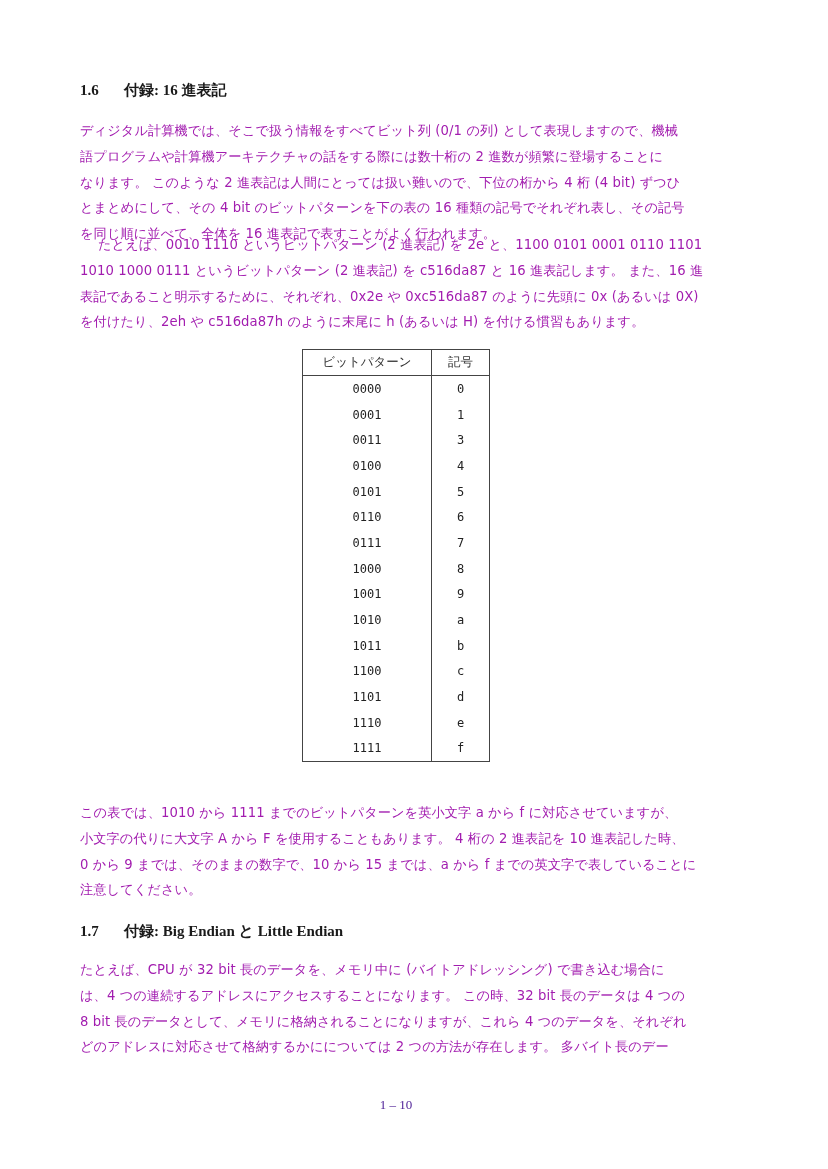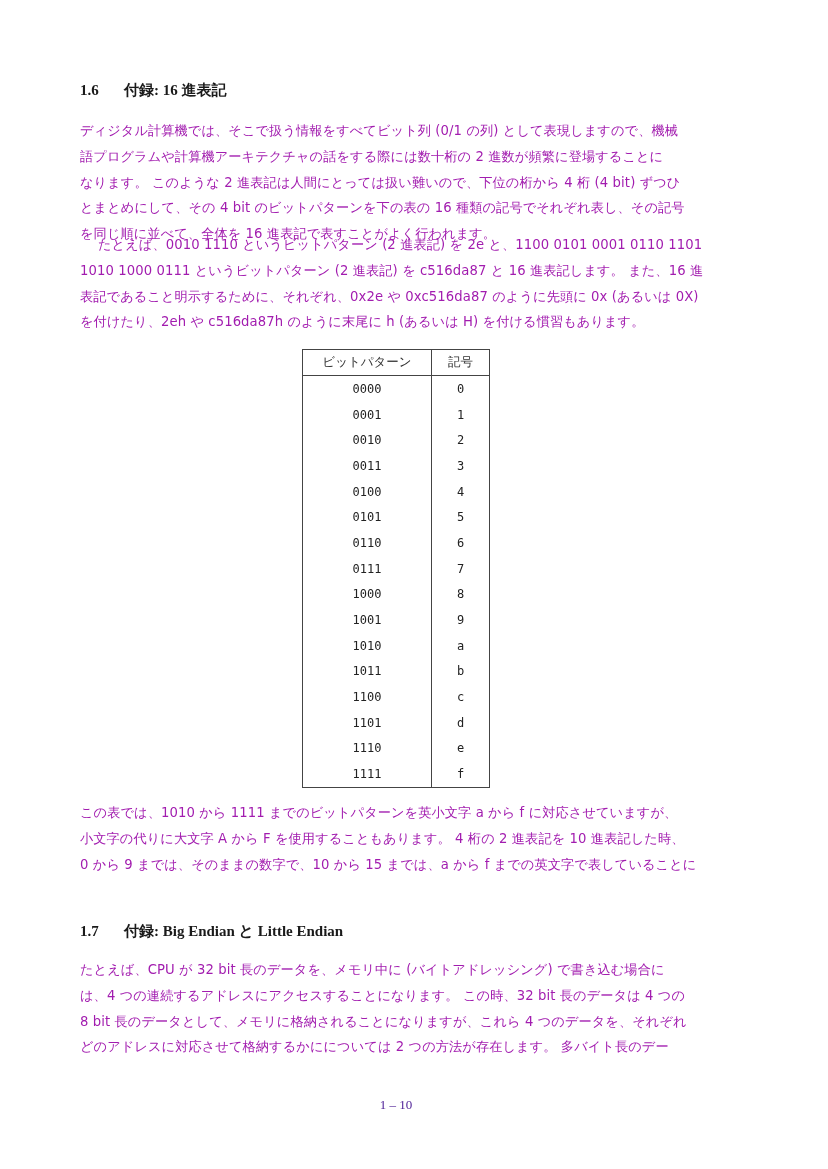--- a/index.html
+++ b/index.html
@@ -59,24 +59,20 @@
   <tbody>
     <tr>
         <td>0000</td>
         <td>0</td>
       </tr>
     <tr>
         <td>0001</td>
         <td>1</td>
       </tr>
     <tr>
-        <td>0010</td>
-        <td>2</td>
-      </tr>
-    <tr>
         <td>0011</td>
         <td>3</td>
       </tr>
     <tr>
         <td>0100</td>
         <td>4</td>
       </tr>
     <tr>
         <td>0101</td>
         <td>5</td>
@@ -121,20 +117,21 @@
         <td>1111</td>
         <td>f</td>
       </tr>
   </tbody>
 </table>
 
 <div class="para" style="top:800px;">
   <span class="line">この表では、1010 から 1111 までのビットパターンを英小文字 a から f に対応させていますが、</span>
   <span class="line">小文字の代りに大文字 A から F を使用することもあります。 4 桁の 2 進表記を 10 進表記した時、</span>
   <span class="line">0 から 9 までは、そのままの数字で、10 から 15 までは、a から f までの英文字で表していることに</span>
+  <span class="line">注意してください。</span>
 </div>
 
 <div class="section-title" style="top:922px;">
   <span class="num">1.7</span><span>付録: Big Endian と Little Endian</span>
 </div>
 
 <div class="para" style="top:957px;">
   <span class="line">たとえば、CPU が 32 bit 長のデータを、メモリ中に (バイトアドレッシング) で書き込む場合に</span>
   <span class="line">は、4 つの連続するアドレスにアクセスすることになります。 この時、32 bit 長のデータは 4 つの</span>
   <span class="line">8 bit 長のデータとして、メモリに格納されることになりますが、これら 4 つのデータを、それぞれ</span>

